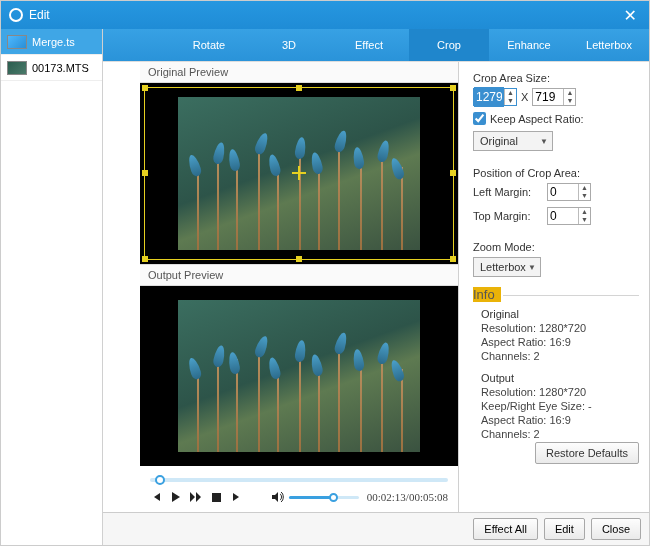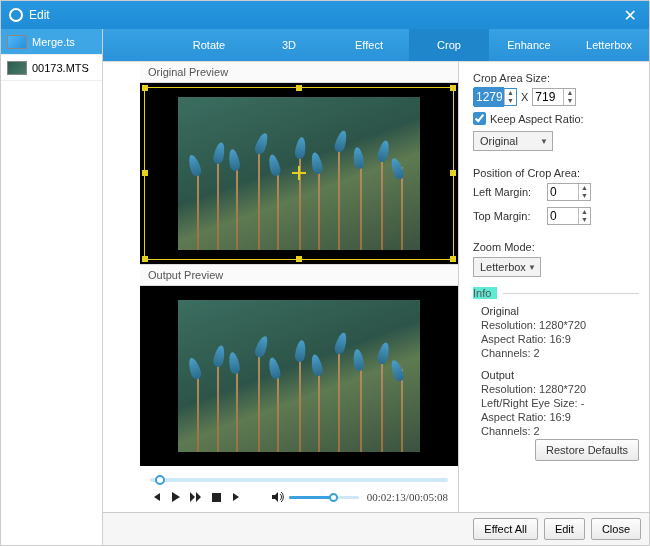--- a/index.html
+++ b/index.html
@@ -55,21 +55,21 @@
   .numbox input { border:0; width:30px; font-size:12px; padding:0 2px; outline:none; }
   .numbox input.sel { background:#3a8fd0; color:#fff; }
   .spin { width:12px; display:flex; flex-direction:column; }
   .spin span { height:8px; font-size:7px; text-align:center; line-height:8px; color:#555; cursor:pointer; border-left:1px solid #bbb; }
   .chk { display:flex; align-items:center; gap:4px; }
   .chk input { accent-color:#3a8fd0; }
   .sel { height:20px; border:1px solid #aaa; background:#f3f3f3; display:flex; align-items:center; justify-content:space-between; padding:0 4px 0 6px; font-size:11px; cursor:pointer; }
   .sel .caret { font-size:8px; color:#555;}
   .divider { margin:10px 0 6px; position:relative; }
   .divider:before { content:""; position:absolute; top:50%; left:30px; right:0; height:1px; background:#d4d4d4;}
-  .divider span { background:#5eead4; position:relative; padding-right:6px; color:#555; font-size:11px; }
+  .divider span { background:#eab308; position:relative; padding-right:6px; color:#555; font-size:13px; }
   .infoline { font-size:11px; color:#444; margin:2px 0 2px 8px;}
   .small-indent { margin-left:8px; color:#333; }
   .footer { border-top:1px solid #ccc; padding:5px 8px; display:flex; justify-content:flex-end; gap:6px; background:#f6f6f6; }
   .btn { height:22px; padding:0 10px; font-size:11px; border:1px solid #a8a8a8; background:linear-gradient(#fdfdfd,#eaeaea); border-radius:2px; cursor:pointer; display:flex; align-items:center; }
   .restore-def { display:flex; justify-content:flex-end; }
   svg { display:block; }
 </style>
 </head>
 <body>
 
@@ -287,21 +287,21 @@
 
           <div class="divider"><span>Info</span></div>
           <div class="small-indent">Original</div>
           <div class="infoline"><span>Resolution:</span> <span>1280*720</span></div>
           <div class="infoline"><span>Aspect Ratio:</span> <span>16:9</span></div>
           <div class="infoline"><span>Channels:</span> <span>2</span></div>
 
           <div style="height:8px"></div>
           <div class="small-indent">Output</div>
           <div class="infoline"><span>Resolution:</span> <span>1280*720</span></div>
-          <div class="infoline"><span>Left/Right Eye Size:</span> <span>-</span></div>
+          <div class="infoline"><span>Keep/Right Eye Size:</span> <span>-</span></div>
           <div class="infoline"><span>Aspect Ratio:</span> <span>16:9</span></div>
           <div class="infoline"><span>Channels:</span> <span>2</span></div>
 
           <div class="restore-def">
             <div class="btn">Restore Defaults</div>
           </div>
         </div>
       </div>
 
       <div class="footer">

